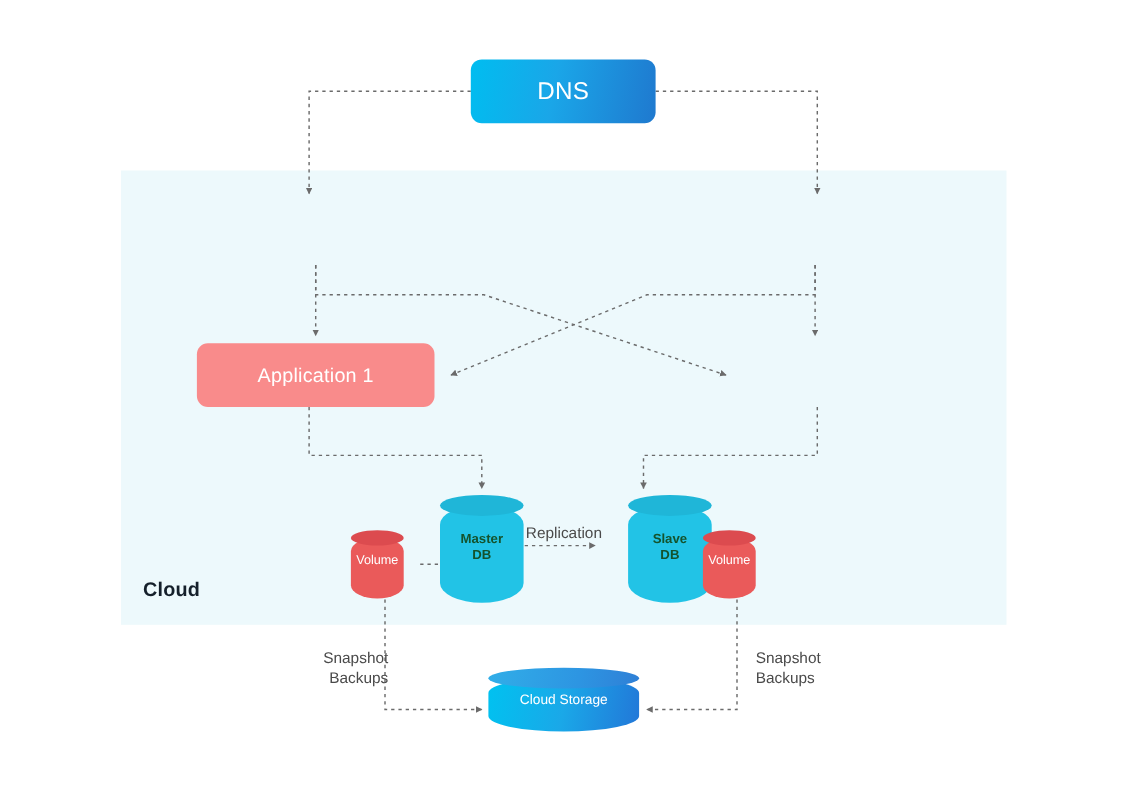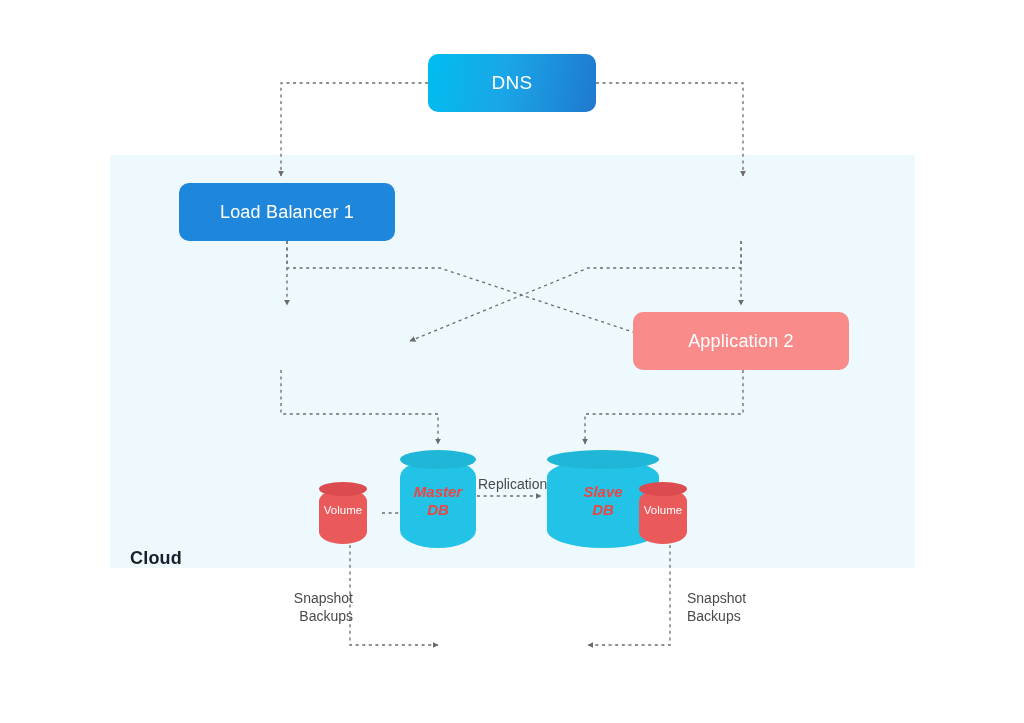--- a/index.html
+++ b/index.html
@@ -29,21 +29,21 @@
     position: absolute;
     left: 110px;
     top: 155px;
     width: 805px;
     height: 413px;
     background: #edf9fc;
   }
   .cloud-label {
     position: absolute;
     left: 130px;
-    top: 548px;
+    top: 526px;
     font-size: 18px;
     font-weight: bold;
     color: #15202b;
     letter-spacing: 0.2px;
   }
   .node {
     position: absolute;
     box-sizing: border-box;
     display: flex;
     align-items: center;
@@ -51,21 +51,21 @@
     text-align: center;
     border-radius: 10px;
     color: #ffffff;
   }
   .dns-box {
     left: 428px;
     top: 54px;
     width: 168px;
     height: 58px;
     background: linear-gradient(100deg, #00bdf0 0%, #1aa6e8 45%, #1f79cf 100%);
-    font-size: 19px;
+    font-size: 22px;
     letter-spacing: 0.3px;
   }
   .lb-box {
     width: 216px;
     height: 58px;
     background: #1f87db;
     font-size: 18px;
     letter-spacing: 0.2px;
   }
   #lb1 { left: 179px; top: 183px; }
@@ -111,27 +111,26 @@
     top: 9px;
     height: 89px;
     background: #22c3e6;
   }
   .db-cyl .top {
     height: 19px;
     background: #1fb6d8;
   }
   .db-cyl .caption {
     top: 33px;
-    font-size: 15px;
+    font-size: 12px;
     font-weight: bold;
-    color: #ef4444;
-    font-style: italic;
+    color: #14532d;
   }
   #masterdb { left: 400px; top: 450px; }
-  #slavedb  { left: 547px; top: 450px; padding-left: 36px; }
+  #slavedb  { left: 571px; top: 450px; }
 
   
   .vol-cyl { width: 48px; height: 62px; }
   .vol-cyl .body {
     top: 7px;
     height: 55px;
     background: #ea5a5a;
     border-radius: 50% / 12px;
   }
   .vol-cyl .top {
@@ -228,23 +227,22 @@
       <path d="M624,513 L638,513"></path>
 
       <path d="M350,545 L350,645 L438,645" marker-end="url(#arrow)"></path>
 
       <path d="M670,545 L670,645 L588,645" marker-end="url(#arrow)"></path>
     </g>
   </svg>
 
   <div class="node dns-box" id="dns">DNS</div>
 
-  <div class="node lb-box" id="lb1">Load Balancer 1</div>
-
-  <div class="node app-box" id="app2">Application 2</div>
+
+  <div class="node app-box" id="app1">Application 1</div>
 
   <div class="cyl db-cyl" id="masterdb">
     <div class="body"></div>
     <div class="top"></div>
     <div class="caption">
       <div>Master</div>
       <div>DB</div>
     </div>
   </div>
 
@@ -261,20 +259,25 @@
     <div class="body"></div>
     <div class="top"></div>
     <div class="caption">Volume</div>
   </div>
   <div class="cyl vol-cyl" id="vol2">
     <div class="body"></div>
     <div class="top"></div>
     <div class="caption">Volume</div>
   </div>
 
+  <div class="cyl" id="cloudstorage">
+    <div class="body"></div>
+    <div class="top"></div>
+    <div class="caption">Cloud Storage</div>
+  </div>
 
   <div class="wire-label" id="replication-label">Replication</div>
 
   <div class="wire-label" id="snap-left">
     <div>Snapshot</div>
     <div>Backups</div>
   </div>
 
   <div class="wire-label" id="snap-right">
     <div>Snapshot</div>

